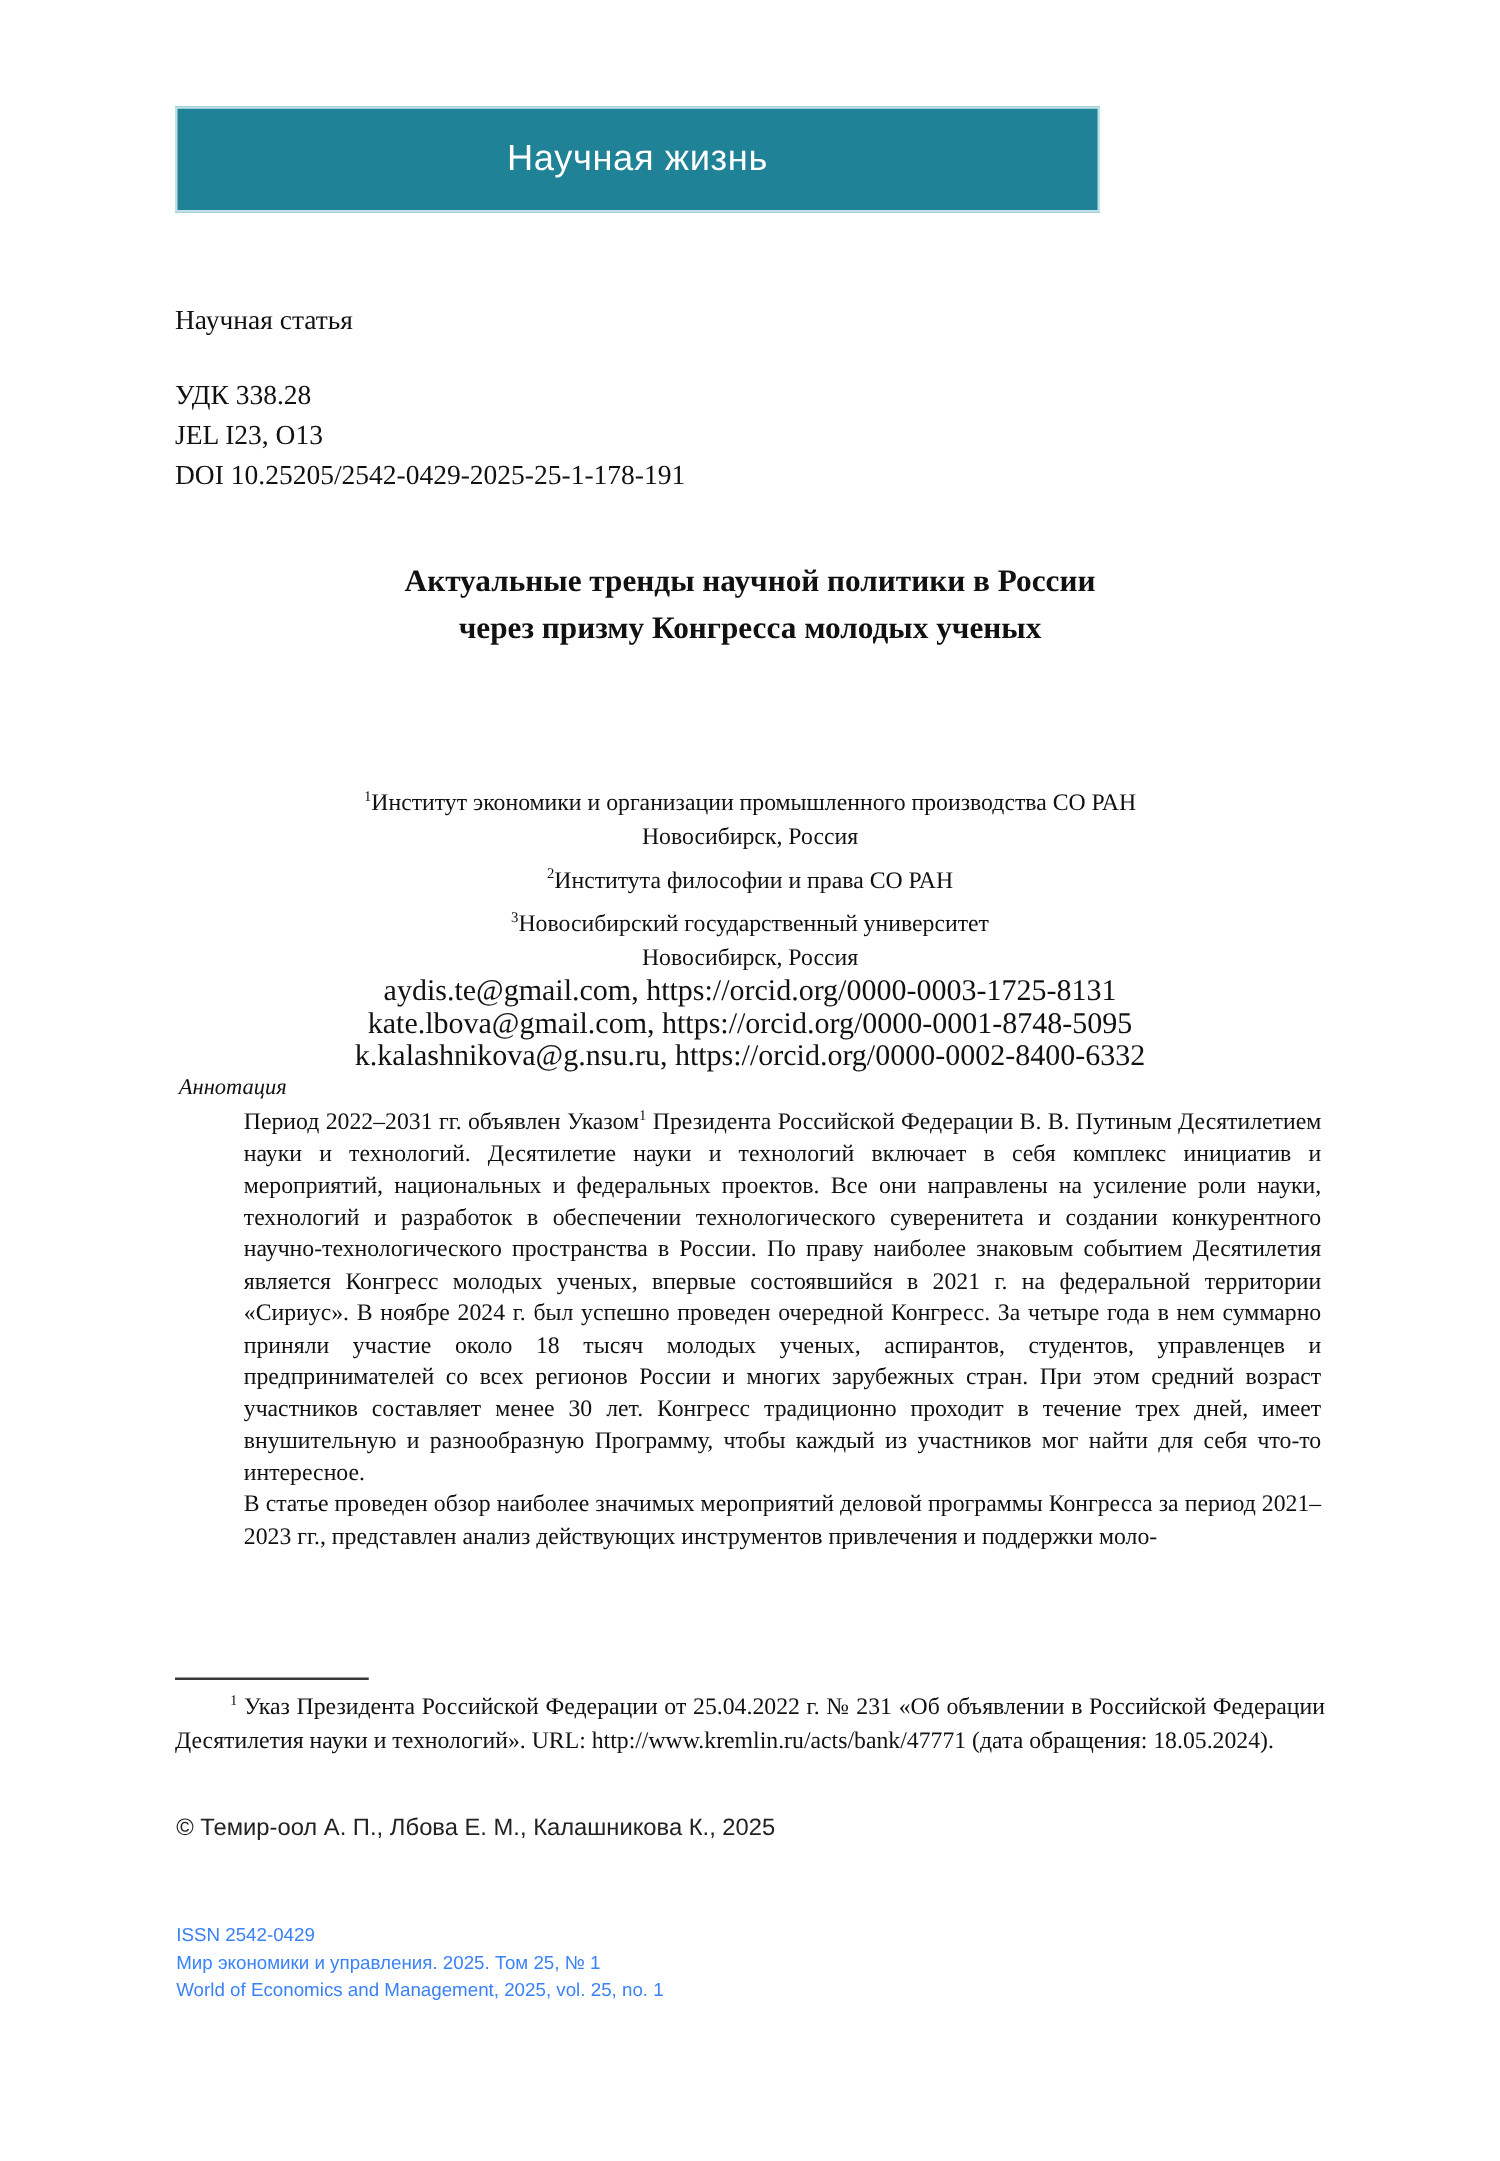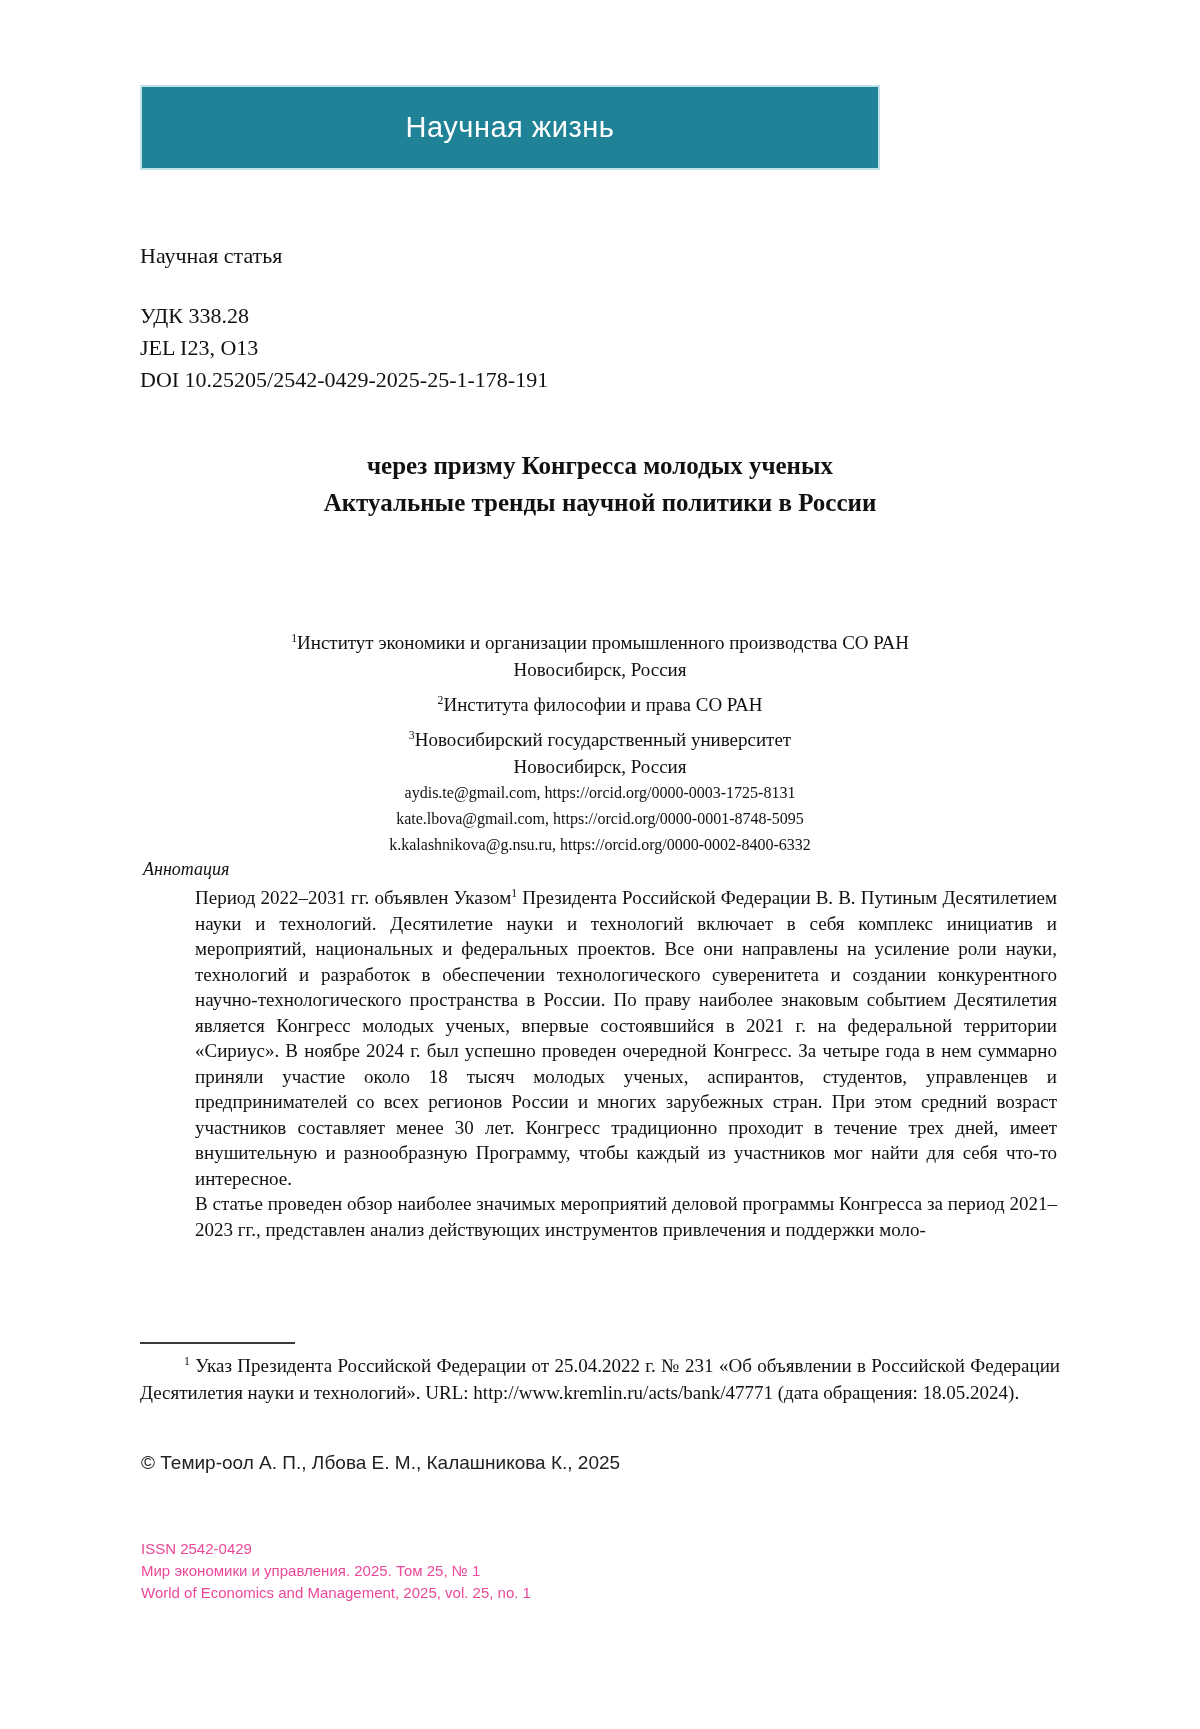--- a/index.html
+++ b/index.html
@@ -77,21 +77,21 @@
   }
   .affil-1 { top: 629px; }
   .affil-2 { top: 691px; }
   .affil-3 { top: 726px; }
   .contacts-block {
     position: absolute;
     left: 140px;
     top: 780px;
     width: 920px;
     text-align: center;
-    font-size: 16px;
+    font-size: 24px;
     line-height: 26px;
   }
   .abstract-label {
     position: absolute;
     left: 143px;
     top: 859px;
     font-size: 18px;
     font-style: italic;
   }
   .abstract-body {
@@ -134,43 +134,43 @@
     font-size: 19px;
     color: #222222;
   }
   .footer-block {
     position: absolute;
     left: 141px;
     top: 1538px;
     font-family: "Liberation Sans", sans-serif;
     font-size: 15px;
     line-height: 22px;
-    color: #ec4899;
+    color: #3b82f6;
   }
 </style>
 </head>
 <body>
 
 <div class="page">
 
   <div class="banner">
     <span class="banner-text">Научная жизнь</span>
   </div>
 
   <div class="article-type">Научная статья</div>
 
   <div class="meta-block">
     <div>УДК 338.28</div>
     <div>JEL I23, O13</div>
     <div>DOI 10.25205/2542-0429-2025-25-1-178-191</div>
   </div>
 
   <div class="title-block">
+    <div>Актуальные тренды научной политики в России</div>
     <div>через призму Конгресса молодых ученых</div>
-    <div>Актуальные тренды научной политики в России</div>
   </div>
 
 
   <div class="affil affil-1">
     <div><sup>1</sup><span>Институт экономики и организации промышленного производства СО РАН</span></div>
     <div>Новосибирск, Россия</div>
   </div>
 
   <div class="affil affil-2">
     <div><sup>2</sup><span>Института философии и права СО РАН</span></div>

